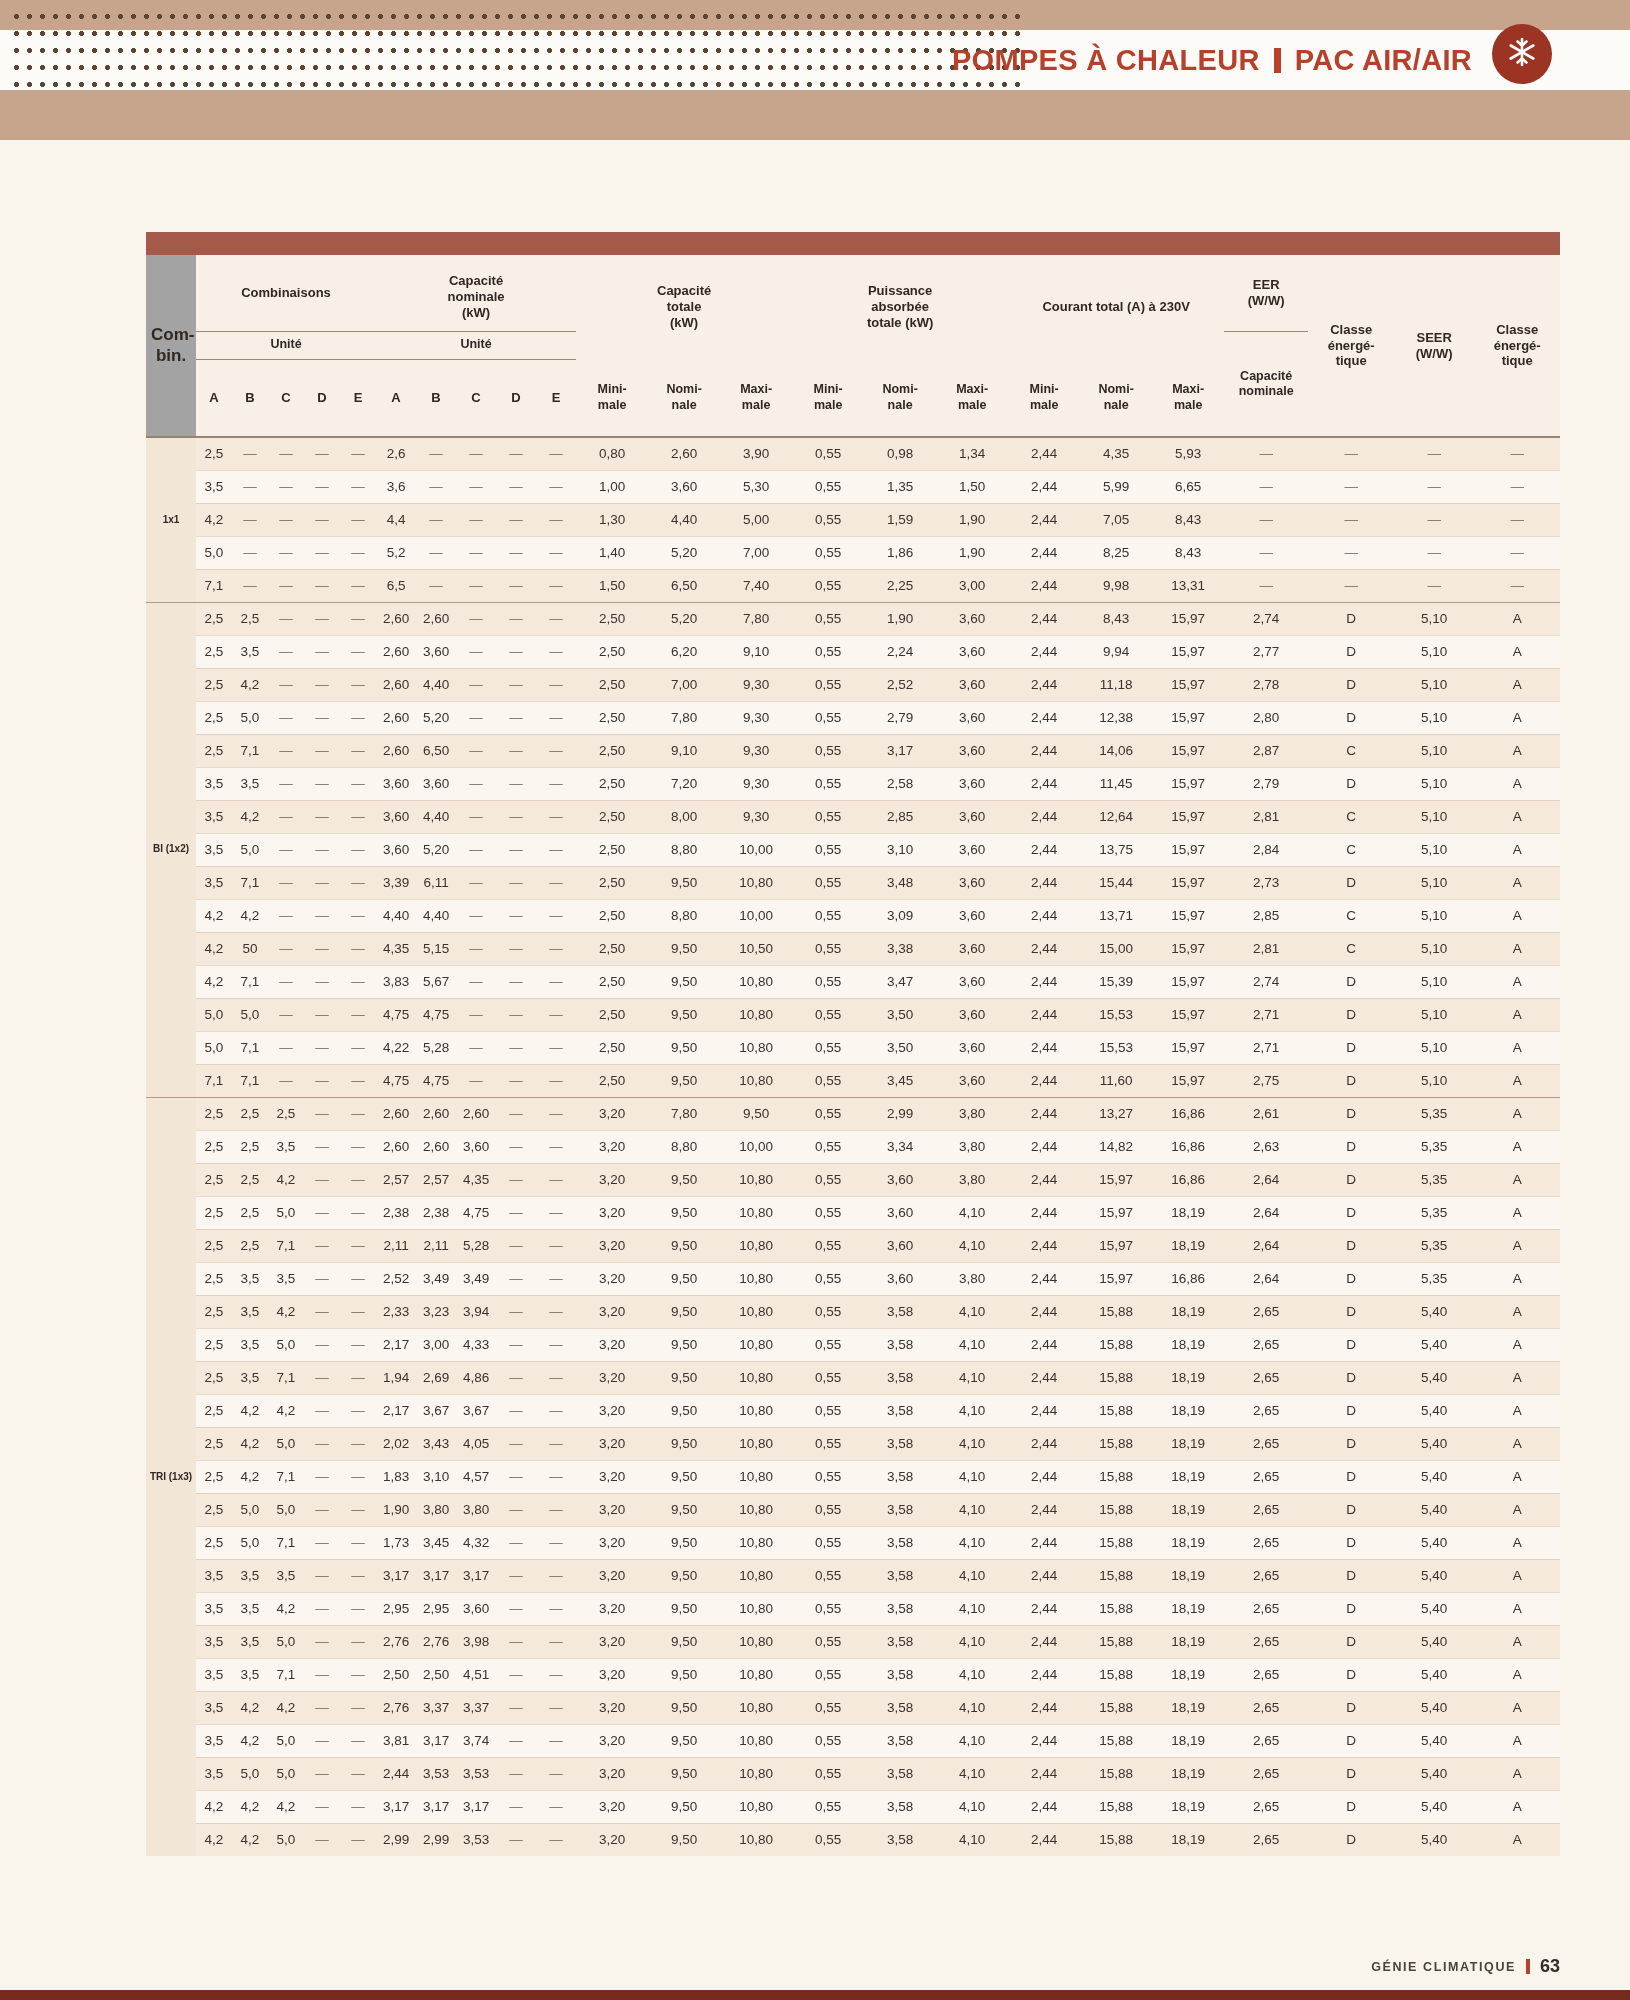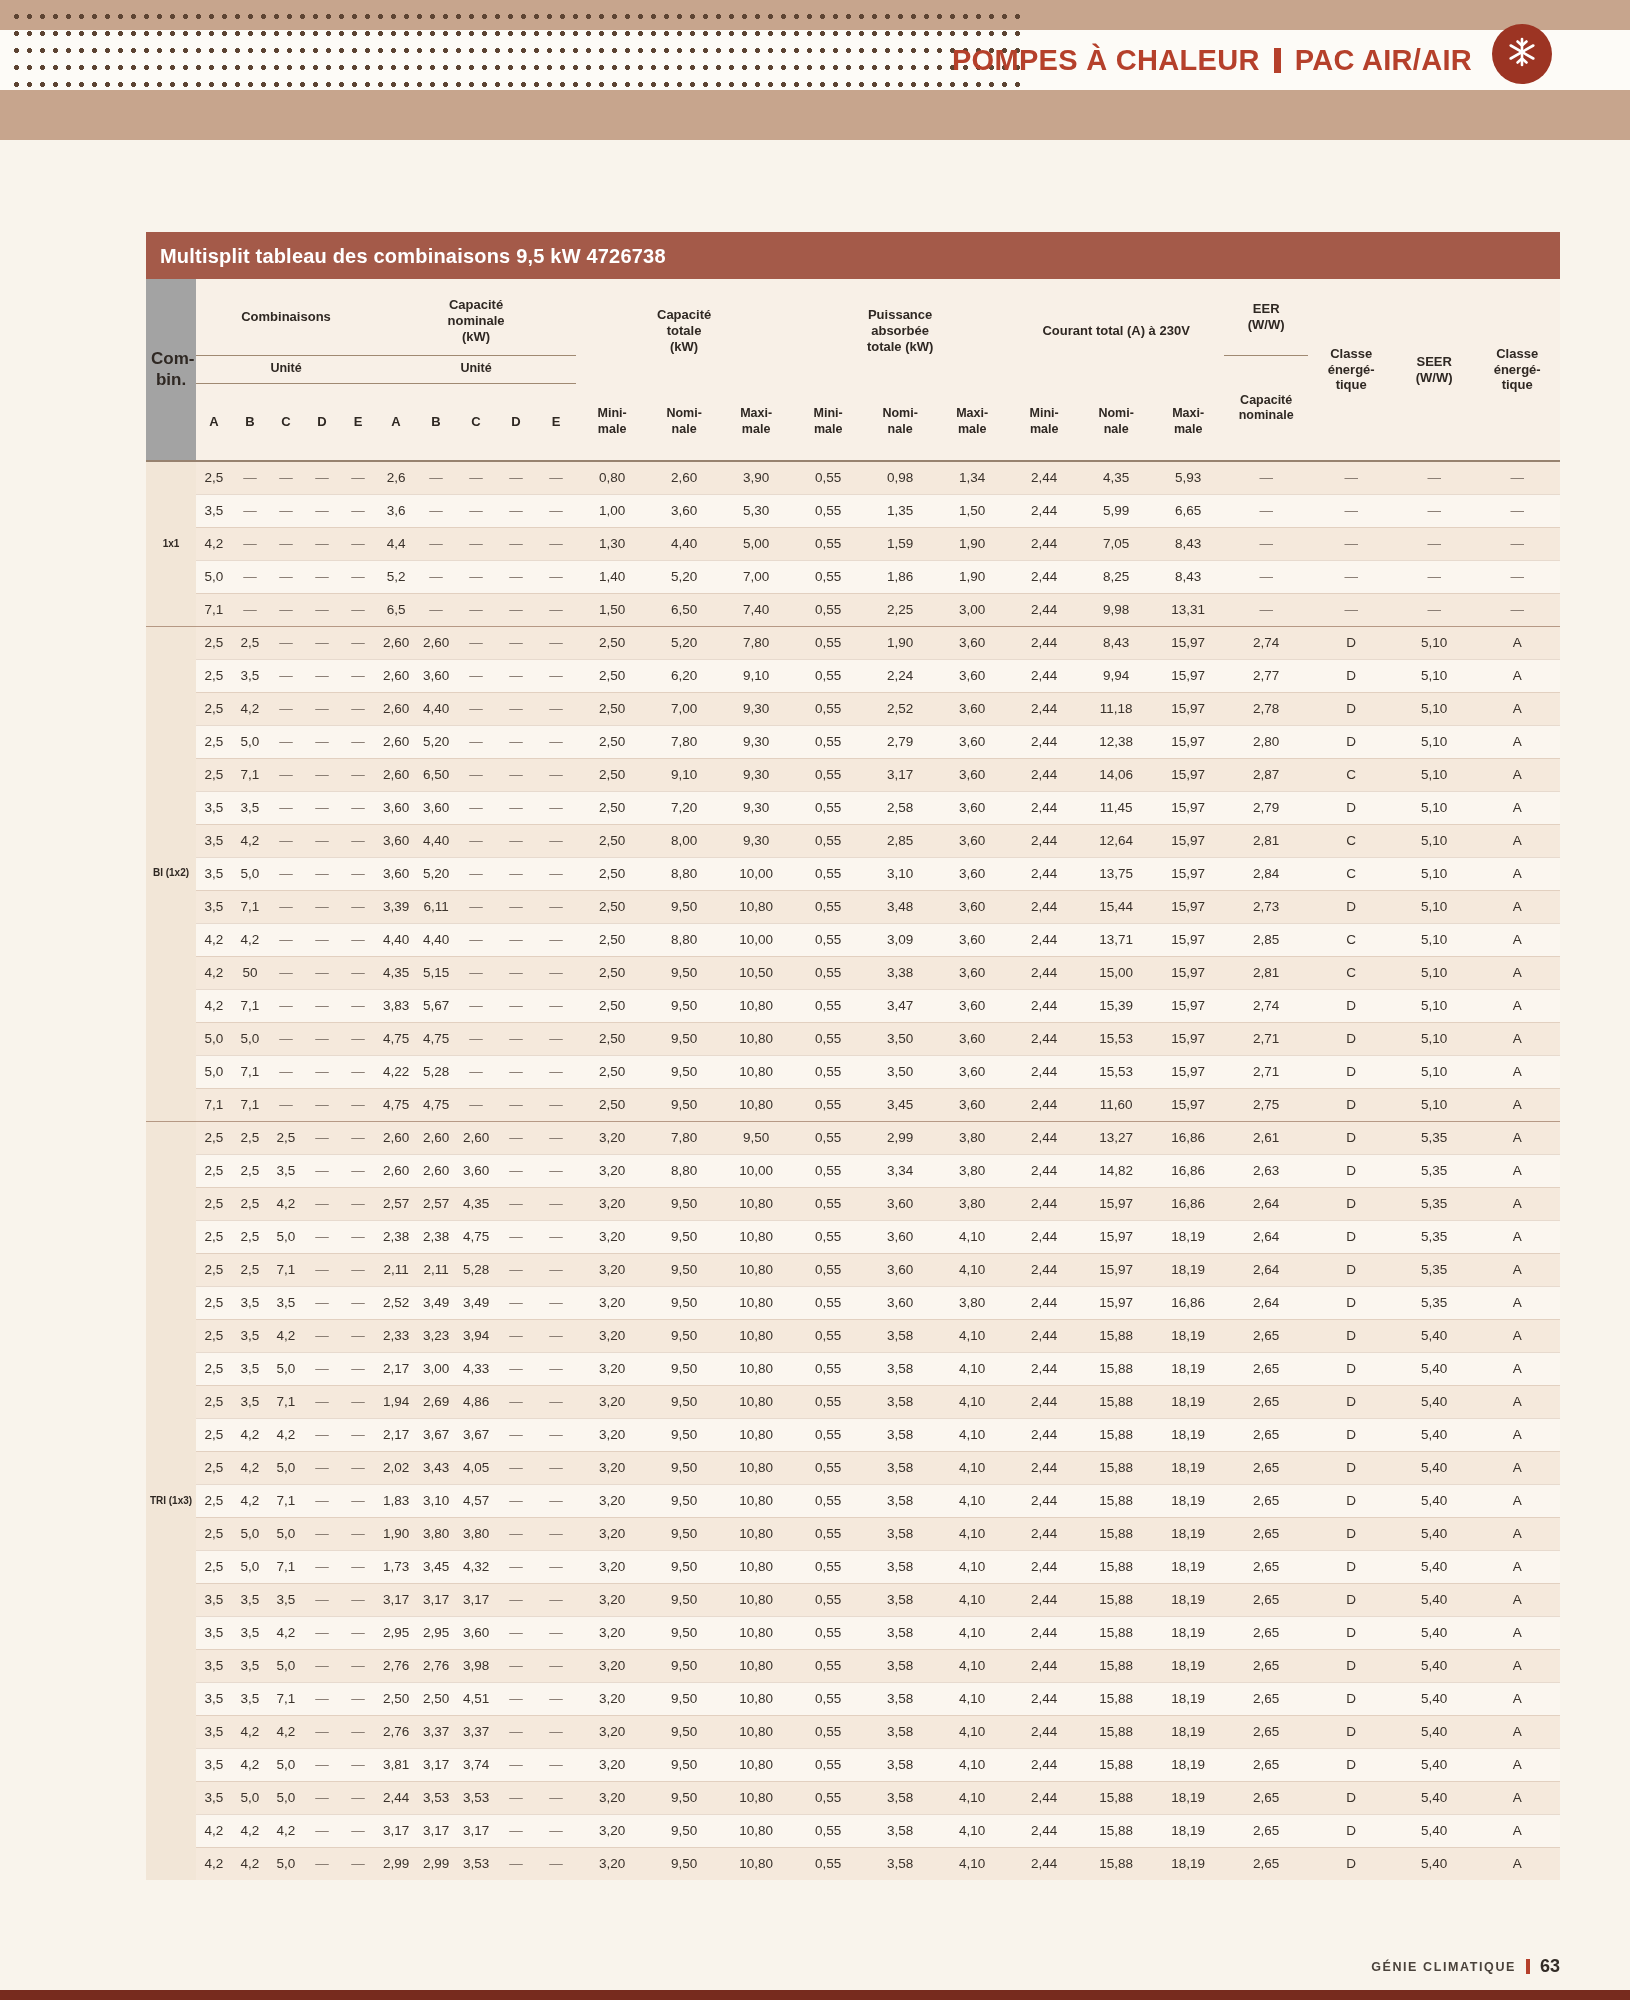--- a/index.html
+++ b/index.html
@@ -104,21 +104,20 @@
           <line x1="12.5" y1="27.5" x2="17" y2="23.5"></line>
           <line x1="21.5" y1="27.5" x2="17" y2="23.5"></line>
         </g>
       </svg>
     </span>
   </div>
 </div>
 
 <div class="tablewrap">
   <div class="titlebar">
-    <div class="t1">Multisplit tableau des combinaisons 9,5 kW 4726738</div>
   </div>
 
   <table>
     <colgroup>
       <col style="width:50px">
       <col style="width:36px">
         <col style="width:36px">
         <col style="width:36px">
         <col style="width:36px">
         <col style="width:36px">

